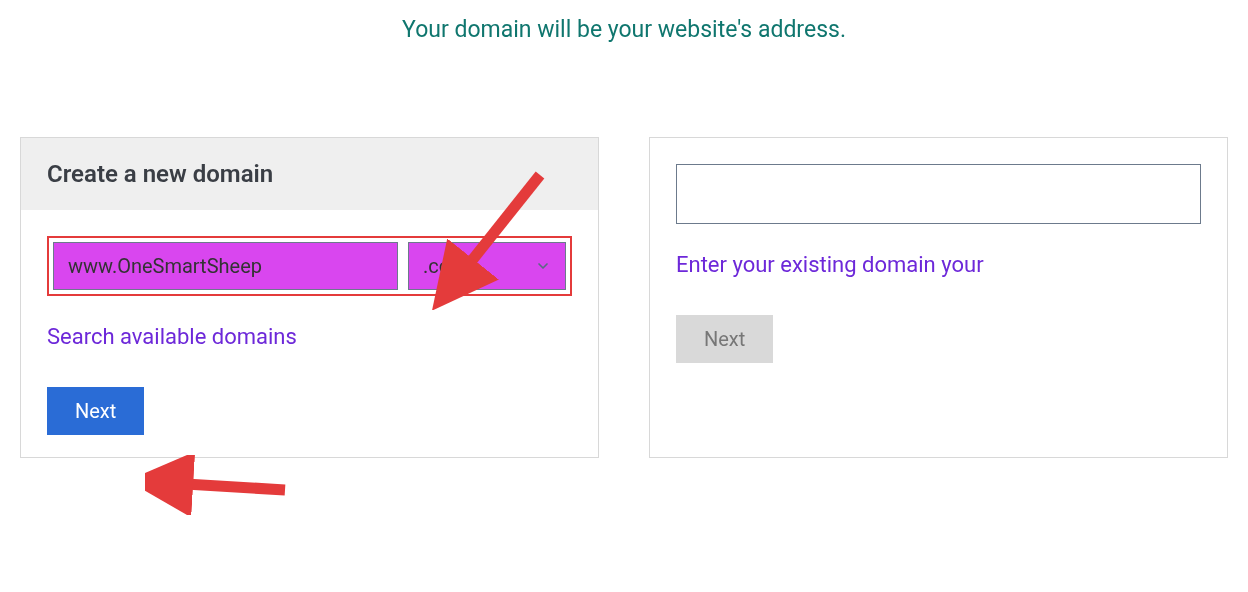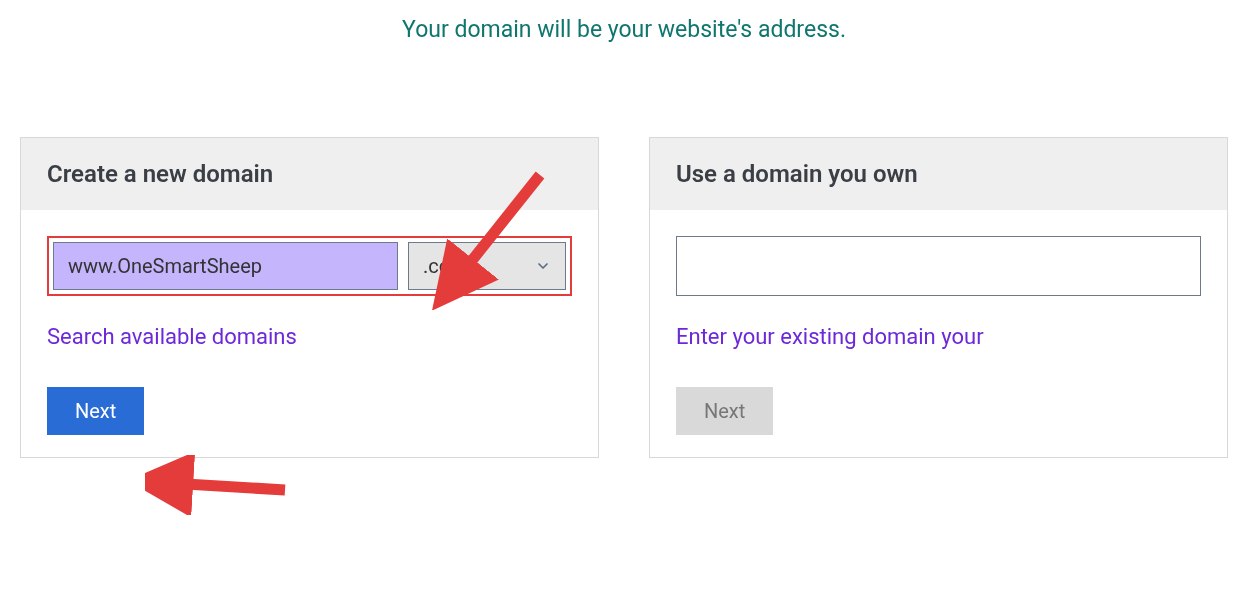--- a/index.html
+++ b/index.html
@@ -66,27 +66,27 @@
     }
     .domain-input {
       flex: 1;
       height: 48px;
       border: 1px solid #6c7a8c;
       font-size: 20px;
       color: #333;
       padding: 8px 14px;
       font-family: inherit;
       outline: none;
-      background: #c4b5fd;
+      background: #d946ef;
     }
     .tld-select {
       width: 158px;
       height: 48px;
       border: 1px solid #6c7a8c;
-      background: #e5e5e5;
+      background: #d946ef;
       display: flex;
       align-items: center;
       justify-content: space-between;
       padding: 0 14px;
       cursor: pointer;
     }
     .tld-text {
       font-size: 20px;
       color: #333;
     }
@@ -169,23 +169,20 @@
             </svg>
           </div>
         </div>
       </div>
       <p class="hint-text">Search available domains</p>
       <button class="next-btn primary">Next</button>
     </div>
   </div>
 
   <div class="card">
-    <div class="card-header">
-      <h2 class="card-title">Use a domain you own</h2>
-    </div>
     <div class="card-body">
       <input type="text" class="existing-input" value="" style="">
       <p class="hint-text">Enter your existing domain your</p>
       <button class="next-btn disabled">Next</button>
     </div>
   </div>
 
 </div>
 
 <svg class="arrow-svg arrow1" viewBox="0 0 130 150">

